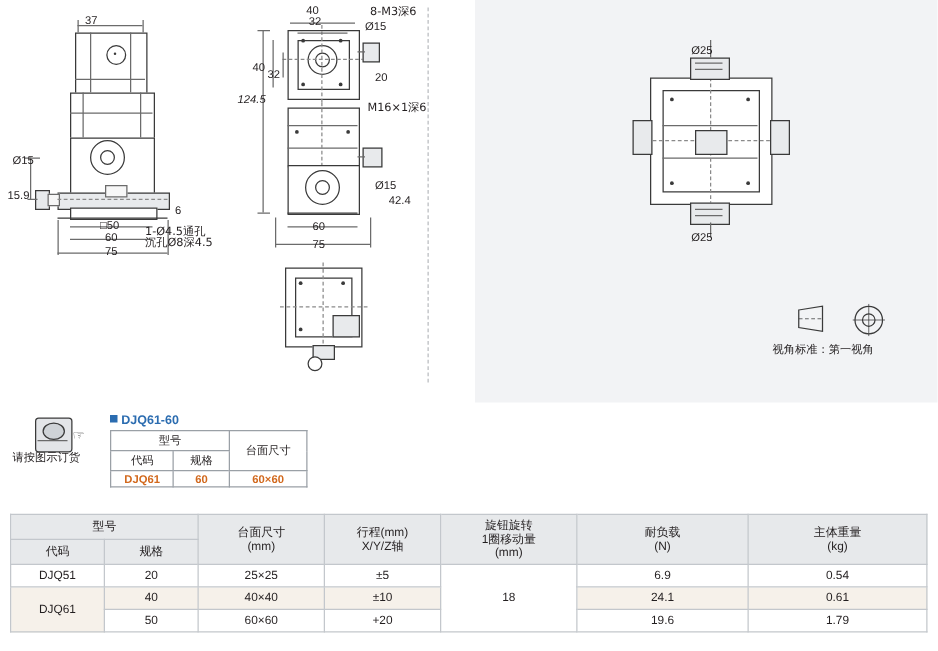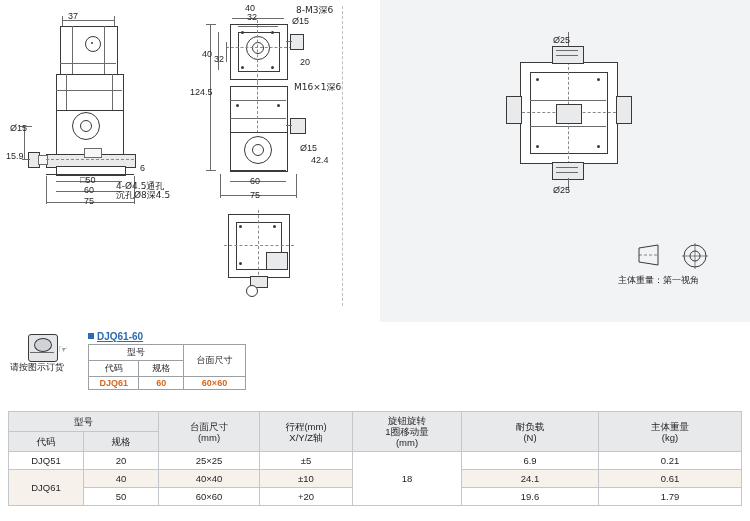--- a/index.html
+++ b/index.html
@@ -34,21 +34,21 @@
   .dash-h{position:absolute;height:0;border-top:1px dashed #8a8a8a;}
   .dash-v{position:absolute;width:0;border-left:1px dashed #8a8a8a;}
   .box{position:absolute;border:1px solid #3a3a3a;background:#ffffff;}
   .boxg{position:absolute;border:1px solid #3a3a3a;background:#e8eaec;}
   .boxl{position:absolute;border:1px solid #6b6b6b;background:#f7f7f7;}
   .circ{position:absolute;border:1px solid #3a3a3a;border-radius:50%;background:#ffffff;}
   .dotc{position:absolute;border-radius:50%;background:#3a3a3a;}
   
   .small-tbl{position:absolute;border-collapse:collapse;}
   .small-tbl td{border:1px solid #9aa0a6;font-size:9px;text-align:center;padding:1px 3px;}
-  .sec-title{position:absolute;font-size:10px;font-weight:bold;color:#2b6cb0;text-decoration:underline;}
+  .sec-title{position:absolute;font-size:10px;font-weight:bold;color:#2b6cb0;}
   .sq{display:inline-block;width:6px;height:6px;background:#2b6cb0;margin-right:3px;vertical-align:1px;}
   table.main{
     position:absolute;left:8px;top:411px;width:734px;border-collapse:collapse;
   }
   table.main td,table.main th{
     border:1px solid #c3c7cc;font-size:9.5px;text-align:center;padding:0;
     height:17px;font-weight:normal;color:#231f20;
   }
   table.main thead td{background:#e7e9eb;height:19px;line-height:11px;}
   .code{color:#d2691e;font-weight:bold;}
@@ -103,21 +103,21 @@
     <div class="ln vl thin" style="left:24px;top:126px;height:34px;"></div>
     <div class="ln hl thin" style="left:20px;top:126px;width:12px;"></div>
 
     <div class="lbl" style="left:68px;top:12px;">37</div>
     <div class="lbl" style="left:10px;top:124px;">Ø15</div>
     <div class="lbl" style="left:6px;top:152px;">15.9</div>
     <div class="lbl" style="left:80px;top:176px;">□50</div>
     <div class="lbl" style="left:84px;top:186px;">60</div>
     <div class="lbl" style="left:84px;top:197px;">75</div>
     <div class="lbl" style="left:140px;top:164px;">6</div>
-    <div class="lbl cn" style="left:116px;top:182px;">4-Ø4.5通孔</div>
+    <div class="lbl cn" style="left:116px;top:182px;">1-Ø4.5通孔</div>
     <div class="lbl cn" style="left:116px;top:191px;">沉孔Ø8深4.5</div>
   </div>
 
   <div>
 
     <div class="box" style="left:230px;top:24px;width:56px;height:54px;"></div>
     <div class="box" style="left:238px;top:32px;width:40px;height:38px;"></div>
     <div class="circ" style="left:246px;top:36px;width:22px;height:22px;"></div>
     <div class="circ" style="left:252px;top:42px;width:10px;height:10px;"></div>
     <div class="dash-h" style="left:226px;top:47px;width:66px;"></div>
@@ -167,21 +167,21 @@
     <div class="ln hl thin" style="left:220px;top:195px;width:76px;"></div>
     <div class="ln vl thin" style="left:220px;top:174px;height:24px;"></div>
     <div class="ln vl thin" style="left:296px;top:174px;height:24px;"></div>
 
     <div class="lbl" style="left:245px;top:4px;">40</div>
     <div class="lbl" style="left:247px;top:13px;">32</div>
     <div class="lbl" style="left:292px;top:17px;">Ø15</div>
     <div class="lbl cn" style="left:296px;top:6px;">8-M3深6</div>
     <div class="lbl" style="left:202px;top:50px;">40</div>
     <div class="lbl" style="left:214px;top:55px;">32</div>
-    <div class="lbl" style="left:190px;top:88px;">124.5</div>
+    <div class="lbl" style="left:190px;top:75px;font-style:italic;">124.5</div>
     <div class="lbl" style="left:300px;top:58px;">20</div>
     <div class="lbl cn" style="left:294px;top:83px;">M16×1深6</div>
     <div class="lbl" style="left:300px;top:144px;">Ø15</div>
     <div class="lbl" style="left:311px;top:156px;">42.4</div>
     <div class="lbl" style="left:250px;top:177px;">60</div>
     <div class="lbl" style="left:250px;top:191px;">75</div>
   </div>
 
   <div>
     <div class="box" style="left:520px;top:62px;width:96px;height:100px;"></div>
@@ -215,21 +215,21 @@
     <svg style="position:absolute;left:636px;top:244px;" width="34" height="22">
       <path d="M3 4 L22 1 L22 21 L3 18 Z" fill="none" stroke="#3a3a3a" stroke-width="1"></path>
       <line x1="3" y1="11" x2="22" y2="11" stroke="#3a3a3a" stroke-width="0.6" stroke-dasharray="3,2"></line>
     </svg>
     <svg style="position:absolute;left:682px;top:243px;" width="26" height="26">
       <circle cx="13" cy="13" r="11" fill="none" stroke="#3a3a3a" stroke-width="1"></circle>
       <circle cx="13" cy="13" r="5" fill="none" stroke="#3a3a3a" stroke-width="1"></circle>
       <line x1="0" y1="13" x2="26" y2="13" stroke="#3a3a3a" stroke-width="0.6"></line>
       <line x1="13" y1="0" x2="13" y2="26" stroke="#3a3a3a" stroke-width="0.6"></line>
     </svg>
-    <div class="lbl cn" style="left:618px;top:276px;font-size:9px;">主体重量：第一视角</div>
+    <div class="lbl cn" style="left:618px;top:276px;font-size:9px;">视角标准：第一视角</div>
   </div>
 </div>
 
 <div>
 
   <div class="box" style="left:28px;top:334px;width:28px;height:26px;border-radius:3px;background:#e3e5e8;"></div>
   <div class="circ" style="left:34px;top:338px;width:16px;height:12px;background:#cfd3d7;"></div>
   <div class="ln hl thin" style="left:30px;top:352px;width:24px;"></div>
   <div class="lbl" style="left:58px;top:344px;font-size:11px;color:#444;">☞</div>
   <div class="lbl cn" style="left:10px;top:363px;font-size:9px;">请按图示订货</div>
@@ -287,21 +287,21 @@
     </tr>
   </thead>
   <tbody>
     <tr>
       <td class="code">DJQ51</td>
       <td class="code">20</td>
       <td>25×25</td>
       <td>±5</td>
       <td rowspan="3">18</td>
       <td>6.9</td>
-      <td>0.21</td>
+      <td>0.54</td>
     </tr>
     <tr class="rowalt">
       <td class="code" rowspan="2">DJQ61</td>
       <td class="code">40</td>
       <td>40×40</td>
       <td>±10</td>
       <td>24.1</td>
       <td>0.61</td>
     </tr>
     <tr>

